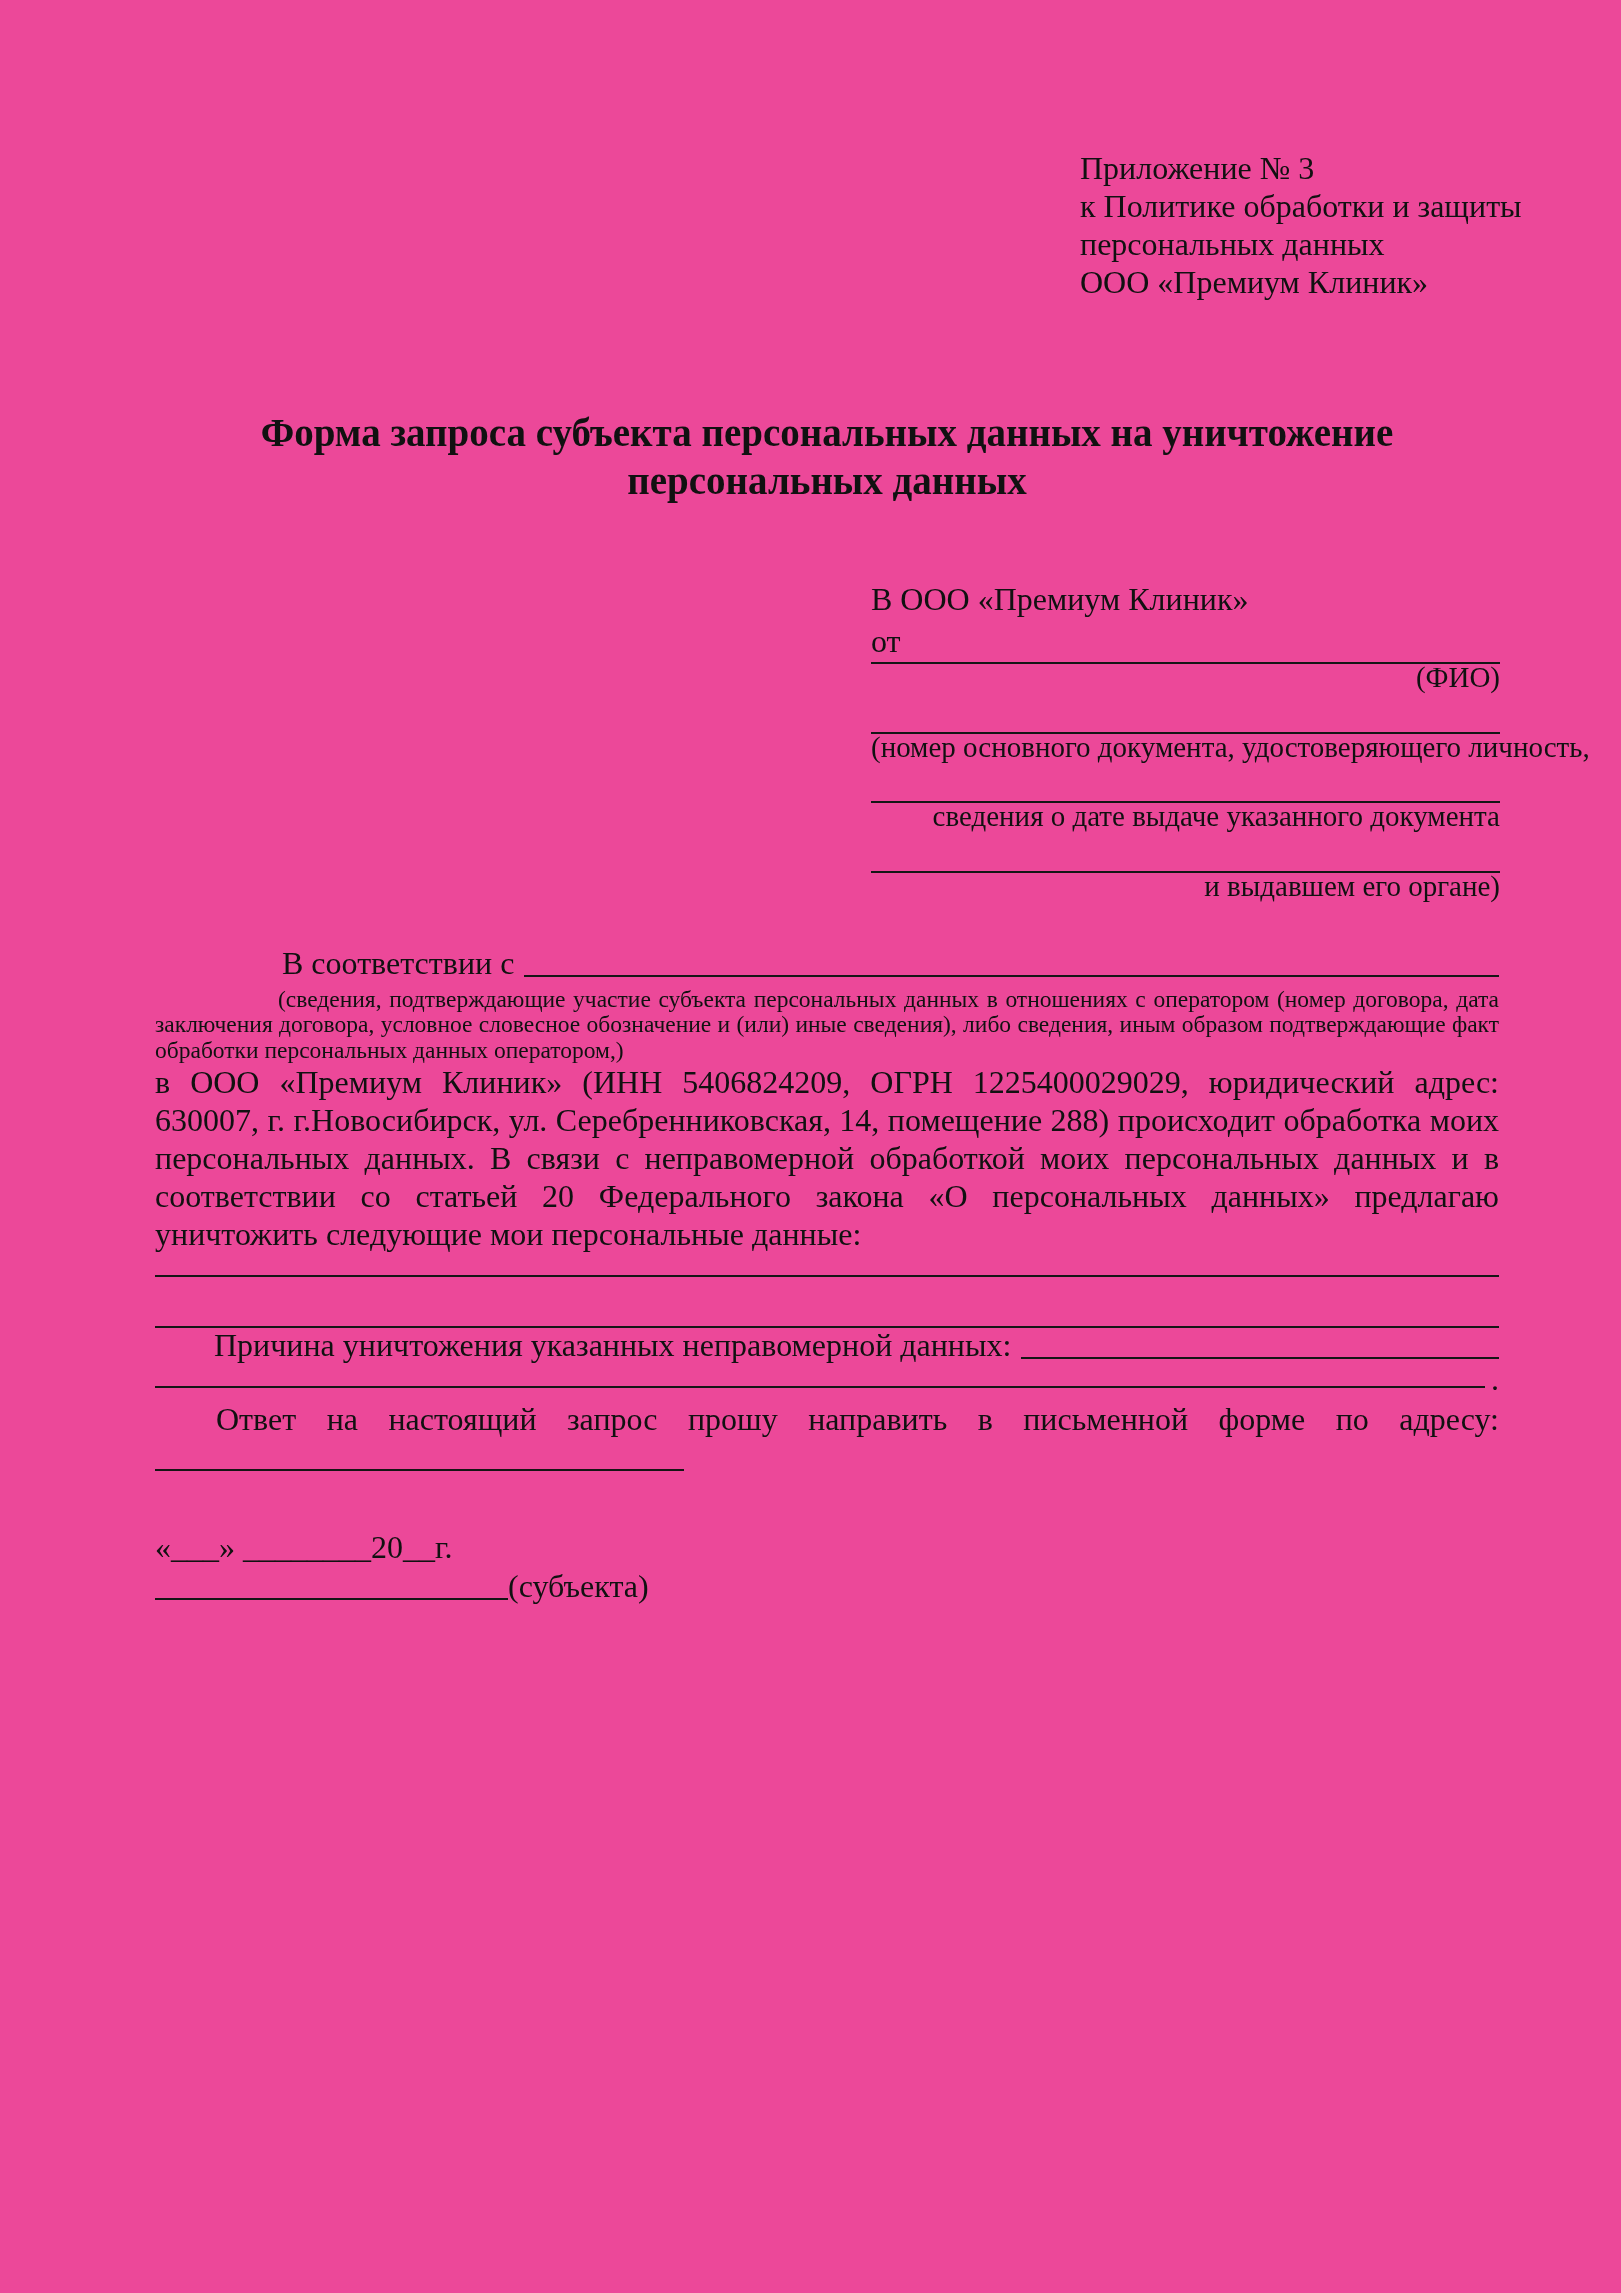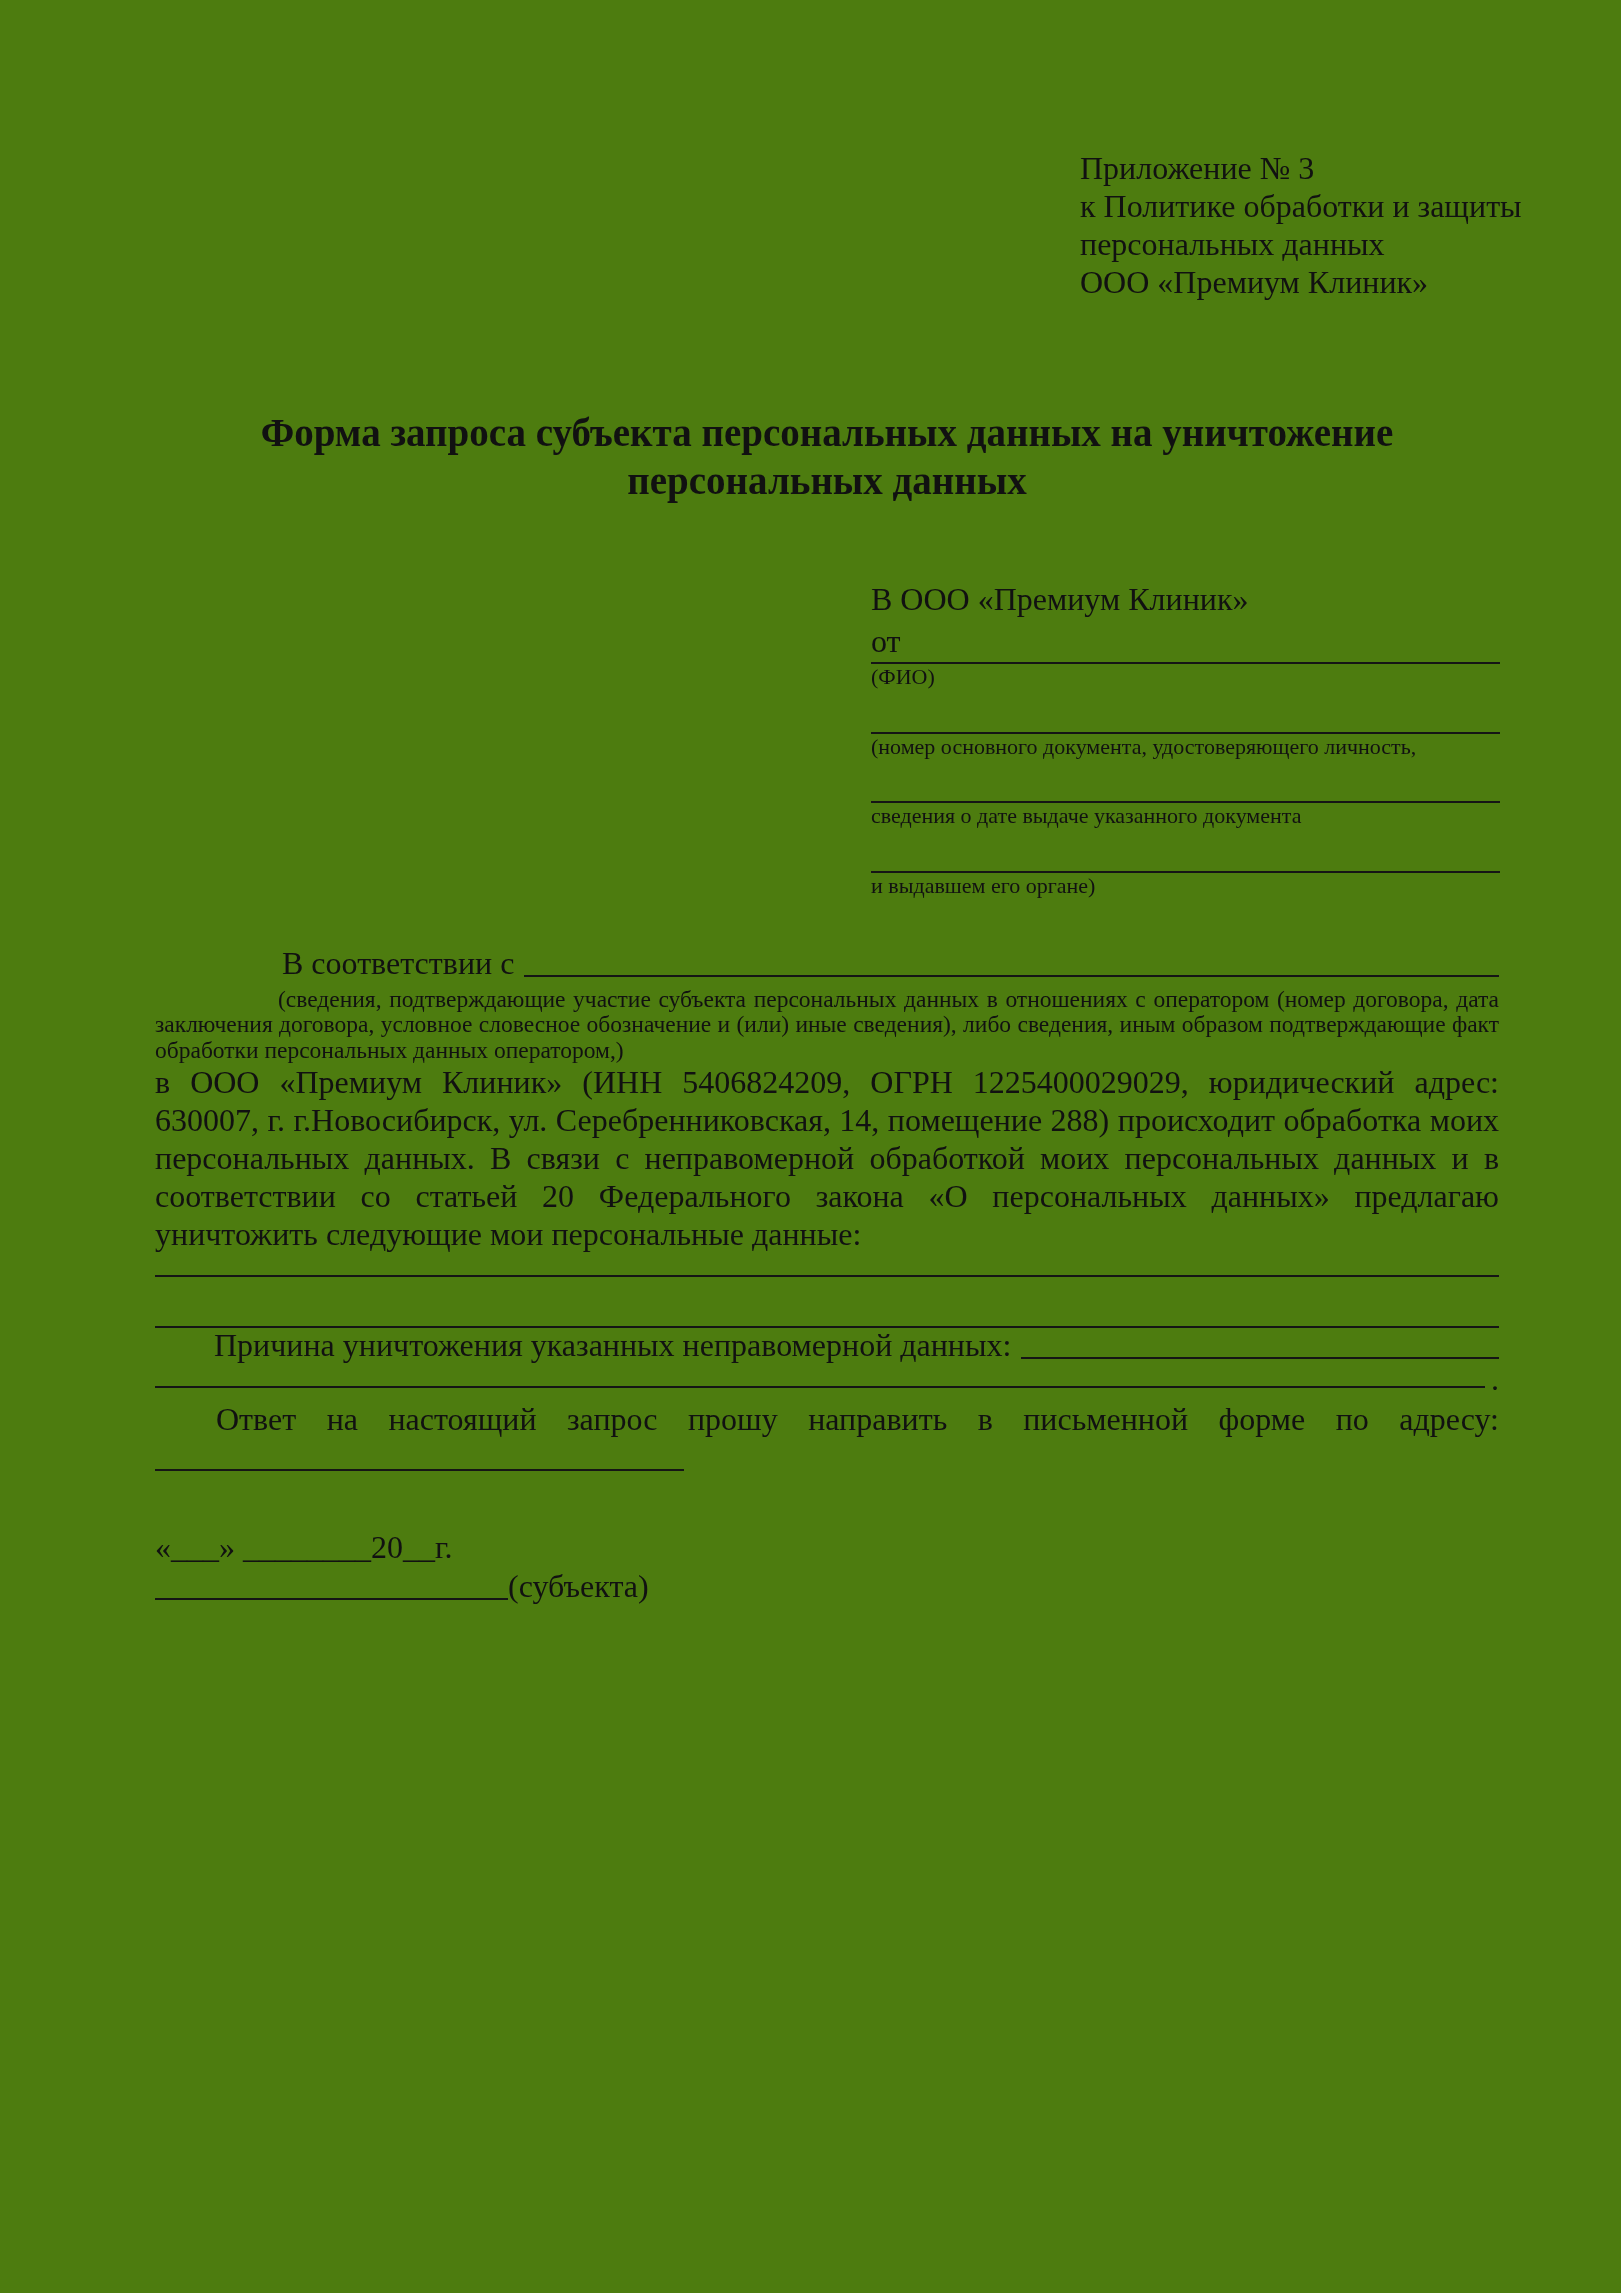--- a/index.html
+++ b/index.html
@@ -4,21 +4,21 @@
 <style>
   * { margin: 0; padding: 0; box-sizing: border-box; }
   html, body { background: #e8e8e8; }
   body { font-family: "Liberation Serif", "DejaVu Serif", serif; color: #111; }
 
   .page {
     position: relative;
     width: 1621px;
     height: 2294px;
     margin: 0 auto;
-    background: #4d7c0f;
+    background: #ec4899;
     padding: 149px 122px 0 155px; 
     overflow: hidden;
   }
 
   
   .appendix {
     margin-left: 925px;
     font-size: 32px;
     line-height: 38px;
     white-space: nowrap;
@@ -39,23 +39,23 @@
     margin-left: 716px;
     width: 629px;
     font-size: 32px;
     margin-top: 73px;
   }
   .addressee .addr-to   { line-height: 43px; white-space: nowrap; }
   .addressee .addr-from { line-height: 41px; }
   .field .rule { height: 2px; border-bottom: 2.9px solid #151515; }
   .field + .field .rule { height: 43px; } 
   .field .caption {
-    font-size: 22px;
+    font-size: 29px;
     line-height: 26.5px;
-    text-align: left;
+    text-align: right;
     white-space: nowrap;
   }
 
   
   .accordance {
     margin-top: 45px;
     display: flex;
     align-items: center;
     font-size: 32px;
     line-height: 39px;

